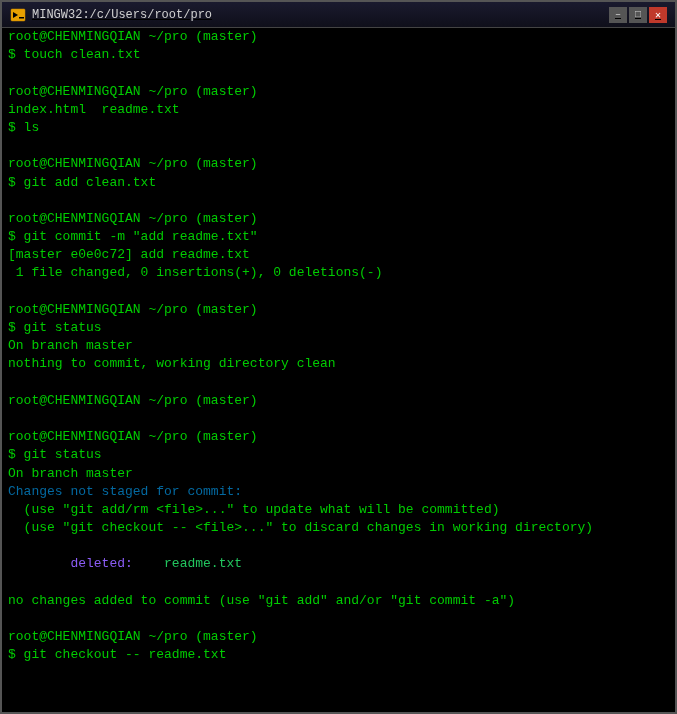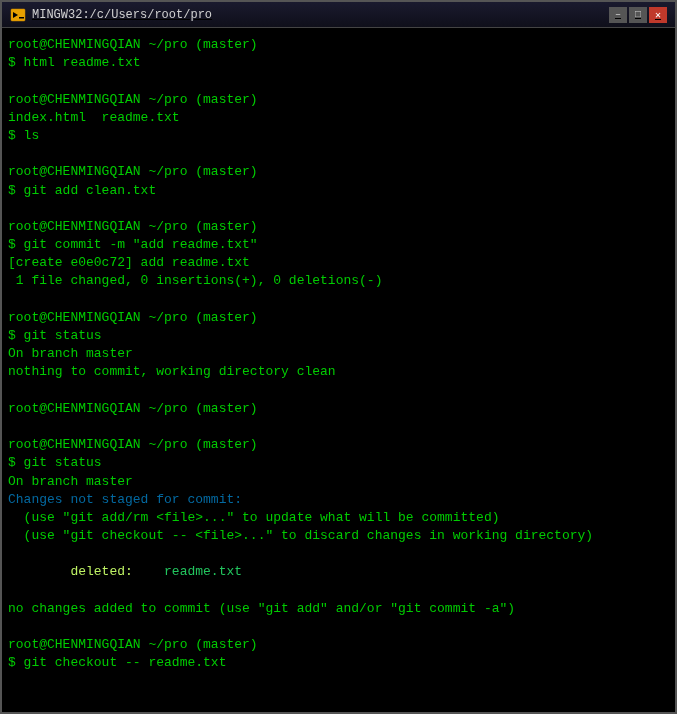--- a/index.html
+++ b/index.html
@@ -69,21 +69,21 @@
     .ctrl-btn.minimize { background: #555; }
     .ctrl-btn.maximize { background: #555; }
     .ctrl-btn.close { background: #c0392b; color: white; font-weight: bold; }
 
     .terminal-body {
       background: #000000;
       color: #00cc00;
       flex: 1;
       overflow-y: scroll;
       overflow-x: hidden;
-      padding: 8px 6px;
+      padding: 0 6px;
       line-height: 1.4;
     }
 
     .terminal-body::-webkit-scrollbar {
       width: 14px;
     }
 
     .terminal-body::-webkit-scrollbar-track {
       background: #1a1a1a;
     }
@@ -104,21 +104,21 @@
 
     .cmd {
       color: #00cc00;
     }
 
     .output {
       color: #00cc00;
     }
 
     .deleted-label {
-      color: #bef264;
+      color: #8b5cf6;
     }
 
     .deleted-file {
       color: #22c55e;
     }
 
     .empty-line {
       height: 1.4em;
       display: block;
     }
@@ -143,32 +143,32 @@
     </div>
     <div class="title-bar-controls">
       <div class="ctrl-btn minimize">–</div>
       <div class="ctrl-btn maximize">□</div>
       <div class="ctrl-btn close">✕</div>
     </div>
   </div>
 
   <div class="terminal-body" id="terminal-output">
   <span class="line prompt">root@CHENMINGQIAN ~/pro (master)</span>
-      <span class="line cmd">$ html readme.txt</span>
+      <span class="line cmd">$ touch clean.txt</span>
       <span class="empty-line"></span>
       <span class="line prompt">root@CHENMINGQIAN ~/pro (master)</span>
       <span class="line output">index.html  readme.txt</span>
       <span class="line cmd">$ ls</span>
       <span class="empty-line"></span>
       <span class="line prompt">root@CHENMINGQIAN ~/pro (master)</span>
       <span class="line cmd">$ git add clean.txt</span>
       <span class="empty-line"></span>
       <span class="line prompt">root@CHENMINGQIAN ~/pro (master)</span>
       <span class="line cmd">$ git commit -m "add readme.txt"</span>
-      <span class="line output">[create e0e0c72] add readme.txt</span>
+      <span class="line output">[master e0e0c72] add readme.txt</span>
       <span class="line output"> 1 file changed, 0 insertions(+), 0 deletions(-)</span>
       <span class="empty-line"></span>
       <span class="line prompt">root@CHENMINGQIAN ~/pro (master)</span>
       <span class="line cmd">$ git status</span>
       <span class="line output">On branch master</span>
       <span class="line output">nothing to commit, working directory clean</span>
       <span class="empty-line"></span>
       <span class="line prompt">root@CHENMINGQIAN ~/pro (master)</span>
       <span class="empty-line"></span>
       <span class="line prompt">root@CHENMINGQIAN ~/pro (master)</span>

